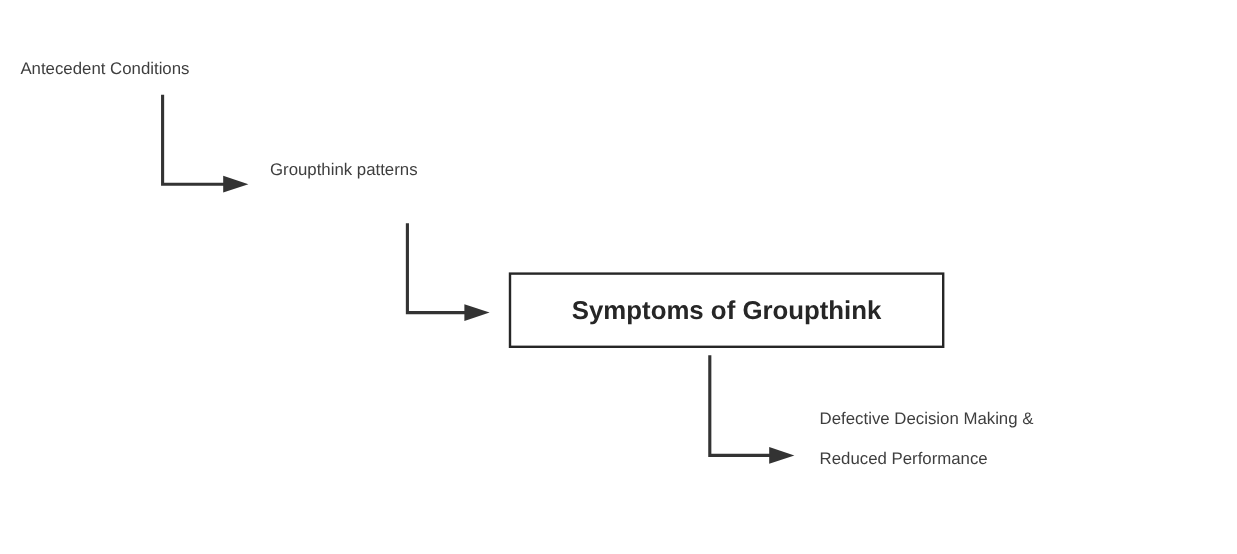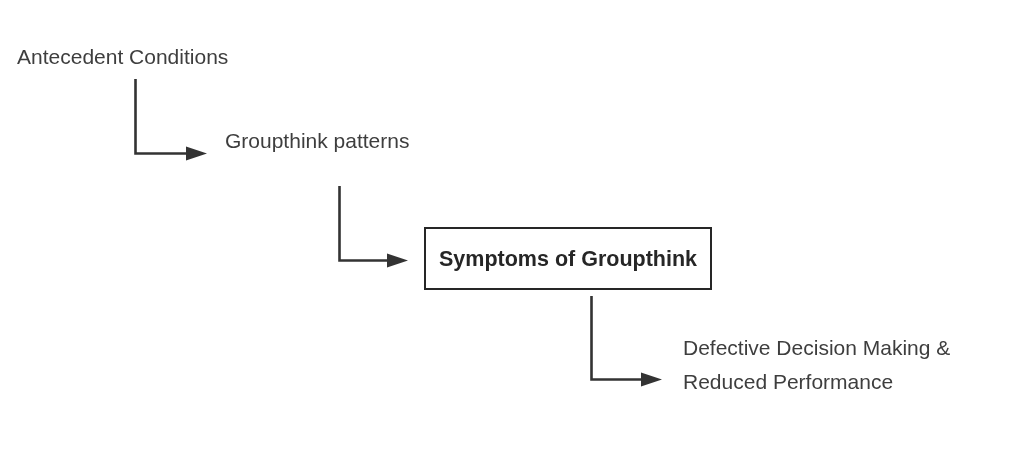--- a/index.html
+++ b/index.html
@@ -30,30 +30,30 @@
     stroke: var(--line);
     stroke-width: 2.6;
   }
   .arrows polygon {
     fill: var(--line);
     stroke: none;
   }
   .node {
     position: absolute;
     color: var(--text);
-    font-size: 21px;
+    font-size: 14px;
     line-height: 34px;
     white-space: pre-line;
   }
   .node-antecedent   { left: 17px;  top: 40px; }
   .node-groupthink   { left: 225px; top: 124px; }
   .node-defective    { left: 683px; top: 331px; }
   .node-symptoms {
     left: 424px; top: 227px;
-    width: 288px; height: 63px;
+    width: 363px; height: 63px;
     border: 2.5px solid var(--box-border);
     color: var(--box-text);
     font-weight: bold;
     font-size: 21.5px;
     display: flex;
     align-items: center;
     justify-content: center;
     white-space: nowrap;
   }
 </style>

